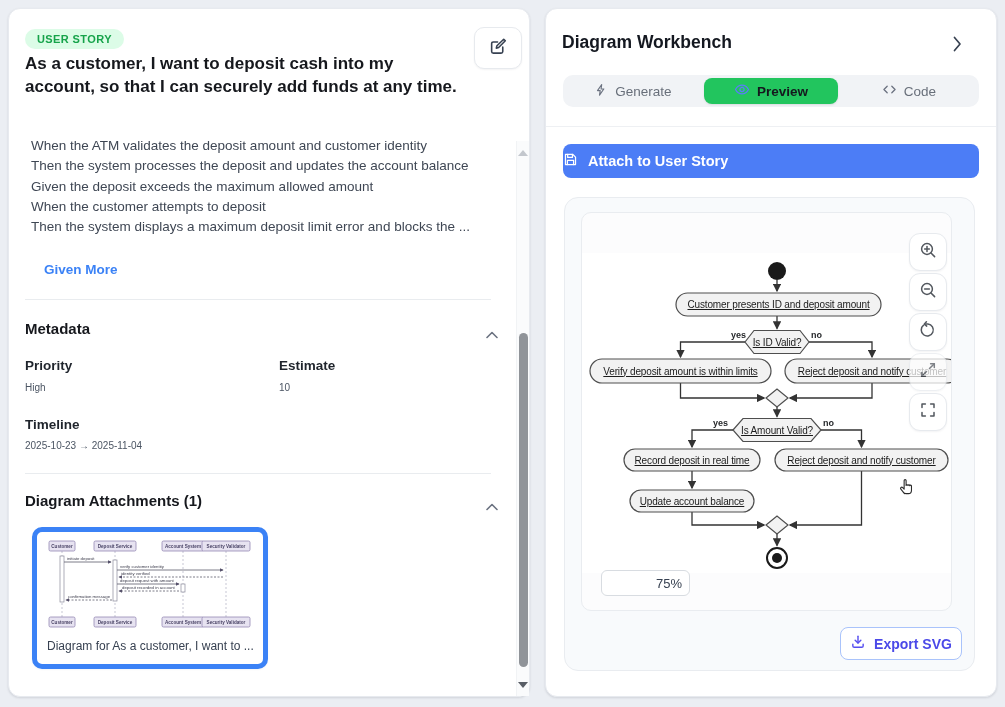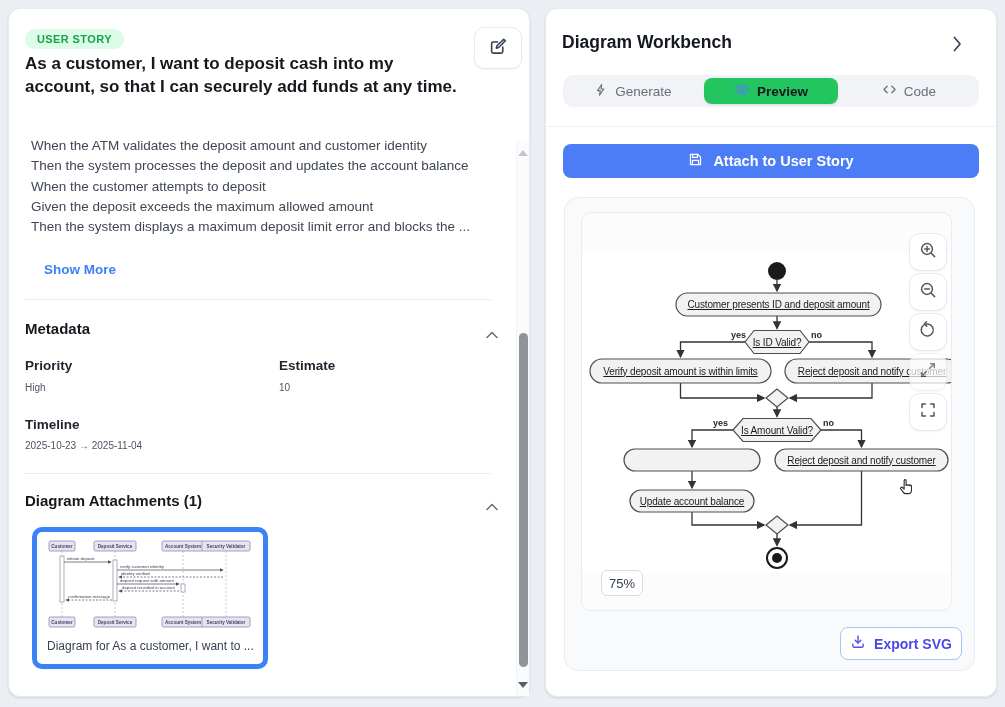--- a/index.html
+++ b/index.html
@@ -26,21 +26,21 @@
   .sb-track{background:#fafbfc;border-left:1px solid #f1f3f5;}
   .sb-thumb{background:#909499;border-radius:5px;}
   .tri-up{width:0;height:0;border-left:5px solid transparent;border-right:5px solid transparent;border-bottom:6px solid #c3c7cd;}
   .tri-down{width:0;height:0;border-left:5px solid transparent;border-right:5px solid transparent;border-top:6px solid #595e66;}
   
   .wb-title{font-size:17.5px;font-weight:700;color:#141820;}
   .tabbar{display:flex;gap:4px;background:#f1f3f6;border-radius:10px;padding:3px;box-sizing:border-box;}
   .tab{flex:1;display:flex;align-items:center;justify-content:center;gap:7px;font-size:13.5px;font-weight:500;
        color:#686f7a;border-radius:8px;cursor:pointer;}
   .tab.active{background:#22c55e;color:#15181e;font-weight:600;box-shadow:0 1px 2px rgba(16,24,40,.10);}
-  .primary-btn{display:flex;align-items:center;justify-content:center;gap:10px;background:#4c7df6;color:#fff;
+  .primary-btn{display:flex;align-items:center;justify-content:flex-start;gap:10px;background:#4c7df6;color:#fff;
                font-size:14.5px;font-weight:600;border-radius:8px;cursor:pointer;}
   .preview-card{background:#f8fafc;border:1px solid #e9ecf0;border-radius:14px;}
   .viewport{background:#fcfcfd;border:1px solid #e9ecf0;border-radius:10px;overflow:hidden;}
   .ctrl-btn{display:flex;align-items:center;justify-content:center;width:36px;height:36px;background:#fff;
             border:1px solid #e7eaee;border-radius:11px;box-shadow:0 1px 2px rgba(16,24,40,.05);cursor:pointer;}
   .fc-label{position:absolute;display:flex;align-items:center;justify-content:center;font-size:10px;font-weight:500;
             letter-spacing:-0.15px;color:#1c1c1c;white-space:nowrap;text-decoration:underline;}
   .fc-edge-label{position:absolute;font-size:9px;font-weight:700;color:#26282b;}
   .zoom-badge{display:flex;align-items:center;justify-content:center;background:#fff;border:1px solid #d8dce1;
               border-radius:6px;font-size:13px;color:#374151;}
@@ -64,25 +64,25 @@
         </svg>
       </span>
     </div>
 
     <h1 class="abs story-title" style="left:16px;top:44px;width:442px;margin:0;">As a customer, I want to deposit cash into my account, so that I can securely add funds at any time.</h1>
 
     <div class="abs" style="left:22px;top:127px;width:466px;">
       <div class="dline">When the ATM validates the deposit amount and customer identity</div>
       <div class="dline">Then the system processes the deposit and updates the account balance</div>
       <div class="dline"></div>
+      <div class="dline">Given the deposit exceeds the maximum allowed amount</div>
       <div class="dline">When the customer attempts to deposit</div>
-      <div class="dline">Given the deposit exceeds the maximum allowed amount</div>
       <div class="dline">Then the system displays a maximum deposit limit error and blocks the ...</div>
     </div>
-    <span class="abs show-more" style="left:35px;top:253px;">Show More</span>
+    <span class="abs show-more" style="left:35px;top:253px;">Given More</span>
 
     <div class="abs divider" style="left:16px;top:290px;width:466px;"></div>
 
     <div class="abs sec-h" style="left:16px;top:311px;">Metadata</div>
     <span class="abs" style="left:477px;top:316px;">
       <svg width="12" height="8" viewBox="0 0 12 8" fill="none" stroke="#6b7280" stroke-width="1.6" stroke-linecap="round" stroke-linejoin="round">
           <polyline points="1,6.5 6,1.5 11,6.5"></polyline>
         </svg>
     </span>
     <div class="abs m-label" style="left:16px;top:349px;">Priority</div>
@@ -263,20 +263,21 @@
           </g>
           <circle cx="195" cy="345" r="10" fill="none" stroke="#1a1a1a" stroke-width="2"></circle>
           <circle cx="195" cy="345" r="5" fill="#1a1a1a"></circle>
         </svg>
 
         <div class="fc-label" style="left:94px;top:80px;width:205px;height:23px;">Customer presents ID and deposit amount</div>
         <div class="fc-label" style="left:160px;top:117px;width:70px;height:24px;">Is ID Valid?</div>
         <div class="fc-label" style="left:8px;top:146px;width:181px;height:24px;">Verify deposit amount is within limits</div>
         <div class="fc-label" style="left:203px;top:146px;width:174px;height:24px;">Reject deposit and notify customer</div>
         <div class="fc-label" style="left:151px;top:205px;width:88px;height:25px;">Is Amount Valid?</div>
+        <div class="fc-label" style="left:42px;top:236px;width:136px;height:22px;">Record deposit in real time</div>
         <div class="fc-label" style="left:193px;top:236px;width:173px;height:22px;">Reject deposit and notify customer</div>
         <div class="fc-label" style="left:48px;top:277px;width:124px;height:22px;">Update account balance</div>
         <div class="fc-edge-label" style="left:136px;top:117px;width:28px;text-align:right;">yes</div>
         <div class="fc-edge-label" style="left:229px;top:117px;width:26px;">no</div>
         <div class="fc-edge-label" style="left:118px;top:205px;width:28px;text-align:right;">yes</div>
         <div class="fc-edge-label" style="left:241px;top:205px;width:26px;">no</div>
 
         <div class="abs ctrl-btn" style="left:327px;top:20px;">
           <span>
             <svg width="18" height="18" viewBox="0 0 18 18" fill="none" stroke="#52575e" stroke-width="1.5" stroke-linecap="round">
@@ -318,21 +319,21 @@
           <span>
             <svg width="18" height="18" viewBox="0 0 18 18" fill="none" stroke="#52575e" stroke-width="1.5" stroke-linecap="round" stroke-linejoin="round">
               <path d="M3,6.4 V3 h3.4"></path>
                 <path d="M11.6,3 H15 v3.4"></path>
                 <path d="M15,11.6 V15 h-3.4"></path>
                 <path d="M6.4,15 H3 v-3.4"></path>
             </svg>
           </span>
         </div>
 
-        <div class="abs zoom-badge" style="left:19px;top:357px;width:40px;height:24px;">75%</div>
+        <div class="abs zoom-badge" style="left:19px;top:357px;width:40px;height:24px;padding-left:47px;">75%</div>
 
         <span class="abs" style="left:312px;top:262px;">
           <svg width="22" height="22" viewBox="0 0 18 18">
             <path d="M8.6,15.2 L5.6,11.6 c-.8-1 .6-2.2 1.5-1.3l1.2,1.2 V4.6 c0-1.1 1.6-1.1 1.6,0 v4.0 c0-.9 1.5-.9 1.5,0 0-.8 1.5-.8 1.5,.1 0-.7 1.4-.7 1.4,.3 v3.4 c0,1.6-.9,2.8-2.5,2.8 h-2.1 c-.8,0-1.5-.4-2.1-1z" fill="#fff" stroke="#2a2a2a" stroke-width="0.9" stroke-linejoin="round"></path>
           </svg>
         </span>
       </div>
 
       <div class="abs export-btn" style="left:275px;top:429px;width:120px;height:31px;">
         <span>

